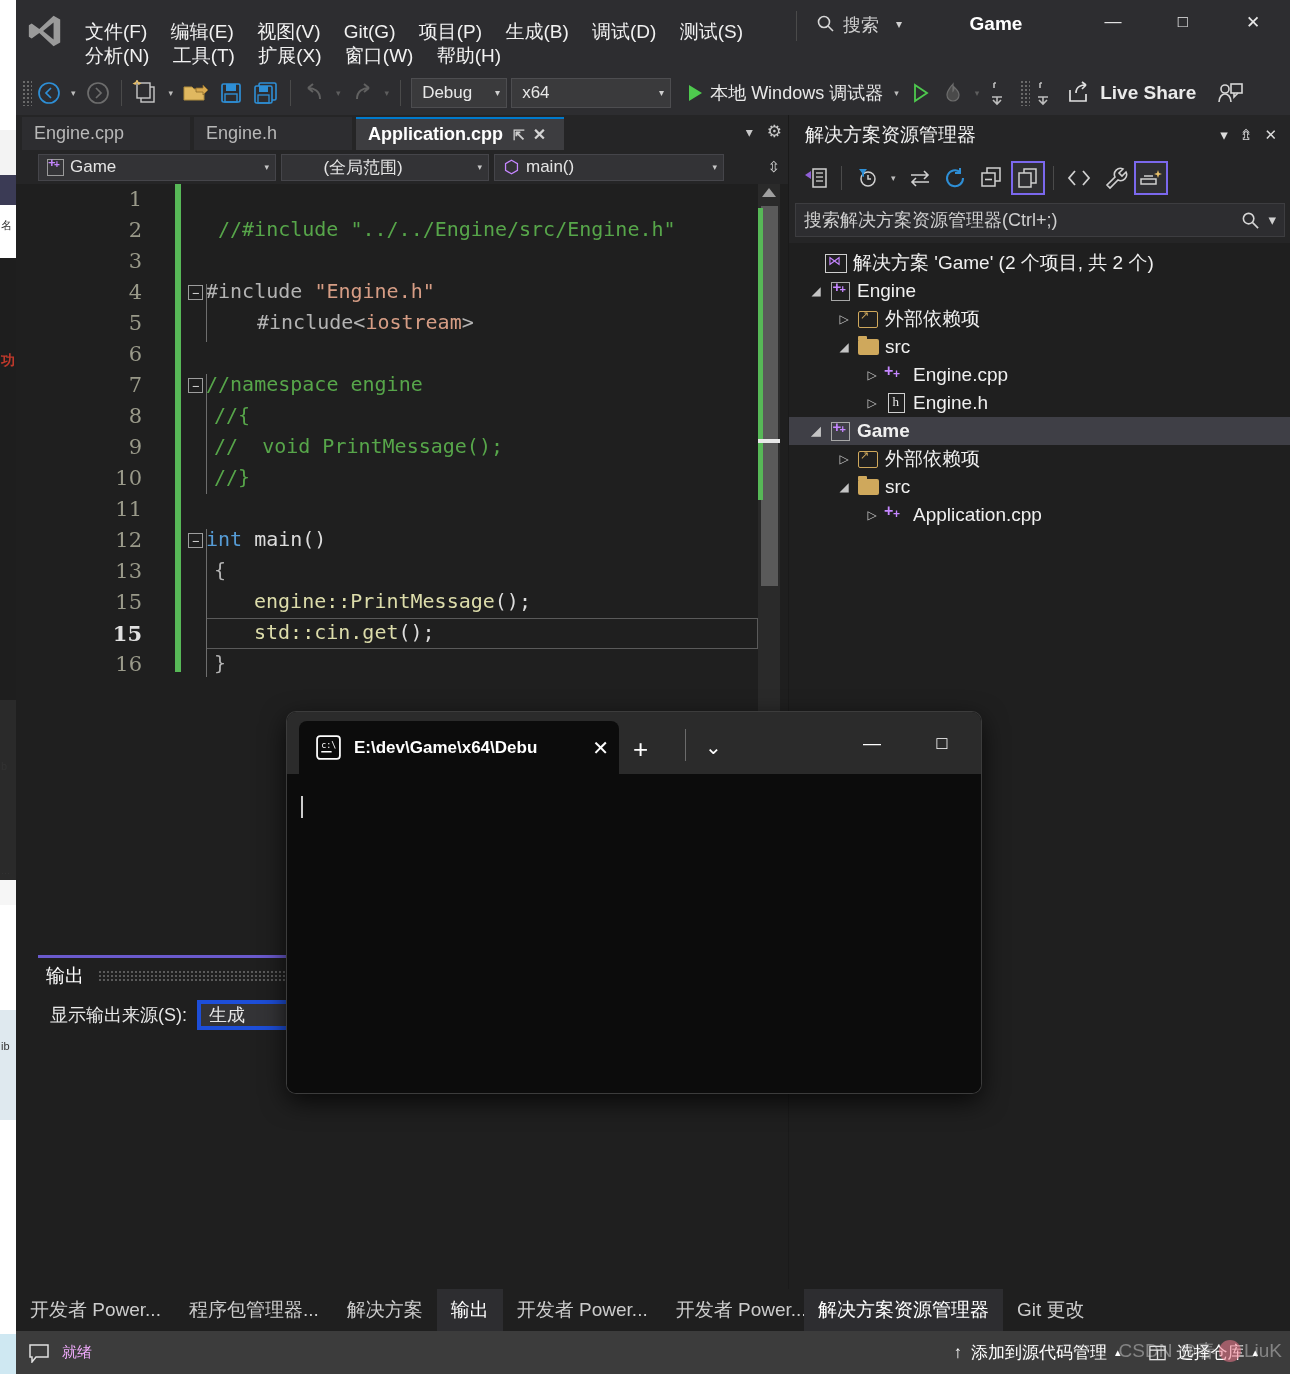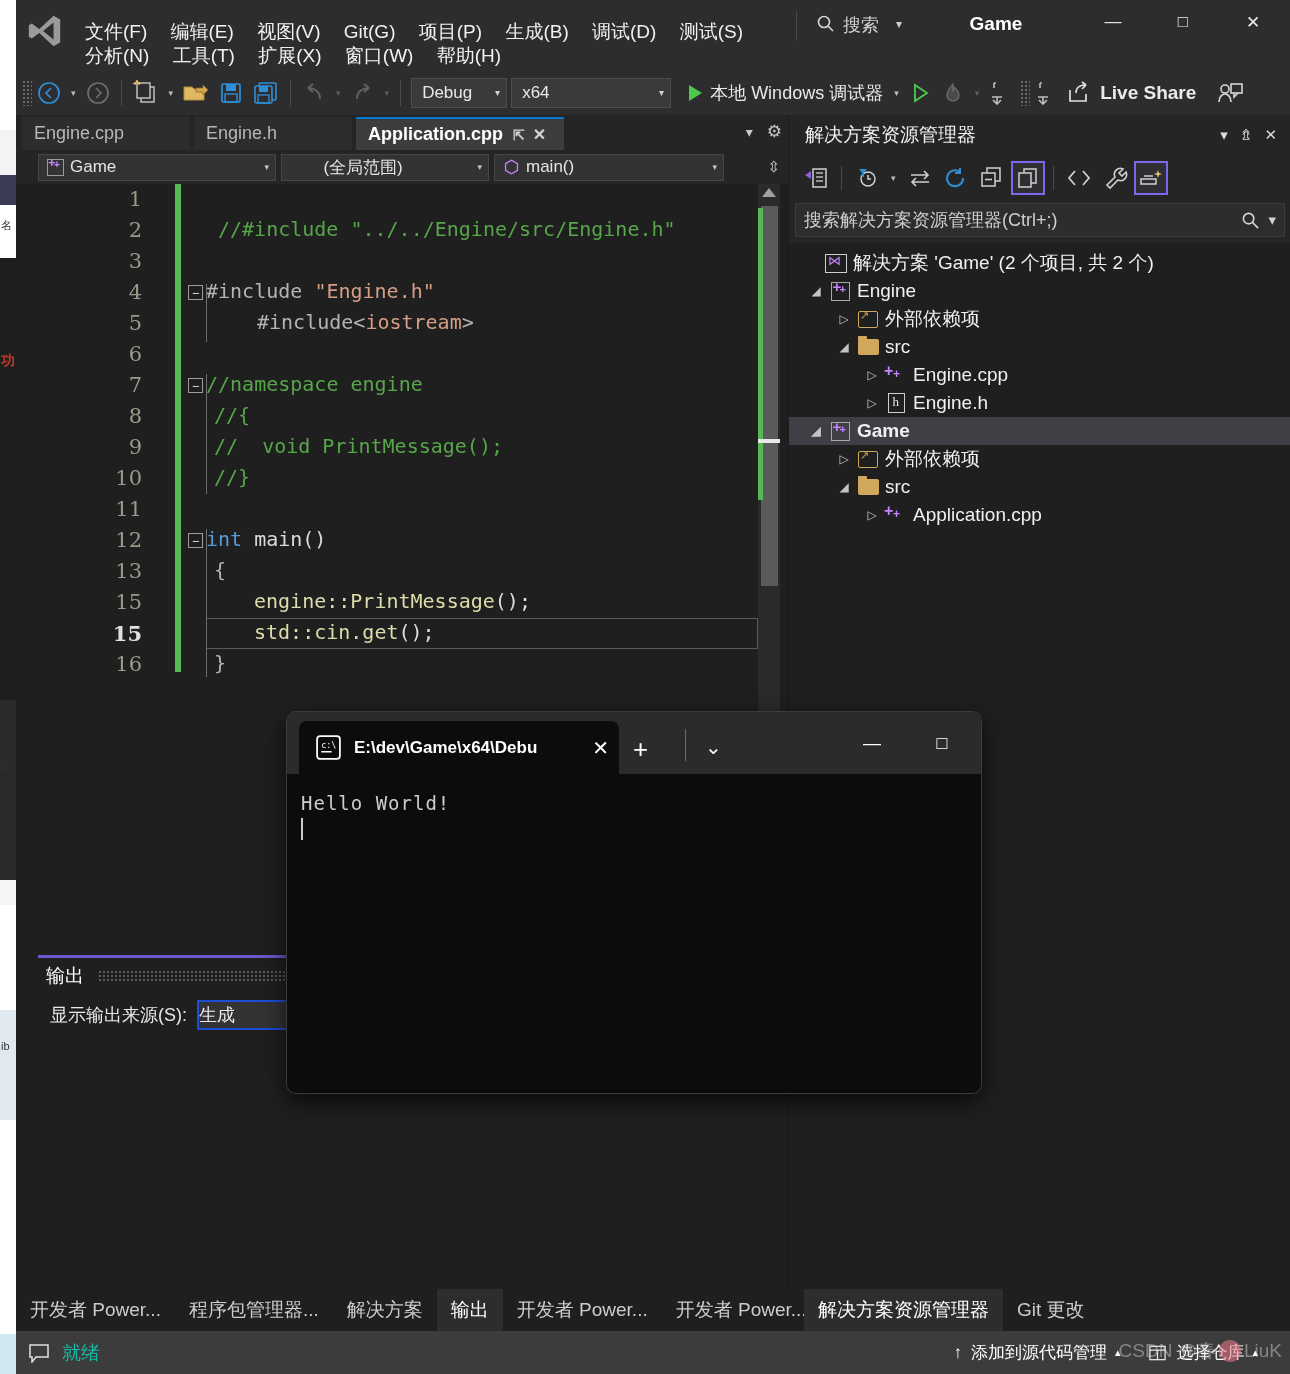--- a/index.html
+++ b/index.html
@@ -292,22 +292,22 @@
     flex: 1; height: 12px; margin-left: 14px; margin-right: 8px;
     background-image: radial-gradient(#5a5a5a 1px, transparent 1px);
     background-size: 4px 4px;
   }
   .out-src-row {
     position: absolute; left: 0; top: 40px; width: 750px; height: 34px;
     display: flex; align-items: center; padding-left: 12px;
   }
   .out-src-label { font-size: 18px; color: #e8e8e8; margin-right: 10px; }
   .out-src-combo {
-    width: 170px; height: 30px; background: #333336; border: 2px solid #1d4ed8;
-    display: flex; align-items: center; 
+    width: 170px; height: 30px; background: #333336; border: 4px solid #1d4ed8;
+    display: flex; align-items: center; padding-left: 8px;
     color: #e8e8e8; font-size: 18px;
   }
 
   .hscroll {
     position: absolute; left: 22px; bottom: 52px; width: 750px; height: 22px;
     background: #2a2a2a;
   }
   .hscroll .arr-l {
     position: absolute; left: 4px; top: 4px; width: 0; height: 0;
     border-top: 7px solid transparent; border-bottom: 7px solid transparent;
@@ -336,21 +336,21 @@
   .btabs-left { display: flex; align-items: center; }
   .btabs-right { position: absolute; left: 788px; display: flex; align-items: center; }
 
   
   .statusbar {
     position: absolute; left: 0; bottom: 0; width: 1274px; height: 43px;
     background: #3c3c3c; display: flex; align-items: center;
   }
   .sb-left { display: flex; align-items: center; padding-left: 12px; }
   .sb-msg-icon { width: 22px; height: 20px; margin-right: 12px; }
-  .sb-ready { font-size: 19px; color: #14b8a6; }
+  .sb-ready { font-size: 15px; color: #f0abfc; }
   .sb-right { margin-left: auto; display: flex; align-items: center; padding-right: 18px; }
   .sb-item {
     display: flex; align-items: center; padding: 0 14px; height: 43px;
     font-size: 17px; color: #ffffff; white-space: nowrap;
   }
   .sb-up-arrow { margin-right: 9px; font-size: 17px; }
   .sb-caret { margin-left: 8px; font-size: 11px; }
   .repo-icon { width: 19px; height: 18px; margin-right: 9px; }
 
   
@@ -1100,21 +1100,20 @@
           <span class="con-tab-close">✕</span>
         </div>
         <span class="con-new">+</span>
         <span class="con-tsep"></span>
         <span class="con-chevron">⌄</span>
         <div class="con-wbtn" style="left:556px">—</div>
         <div class="con-wbtn" style="left:626px">□</div>
 
       </div>
       <div class="con-body">
-        <div class="con-line">Hello World!</div>
         <div class="con-caret"></div>
       </div>
     </div>
 
     <div class="watermark">
       <span>CSDN @春</span>
       <span class="wm-blob"></span>
       <span>LiuK</span>
     </div>
 

